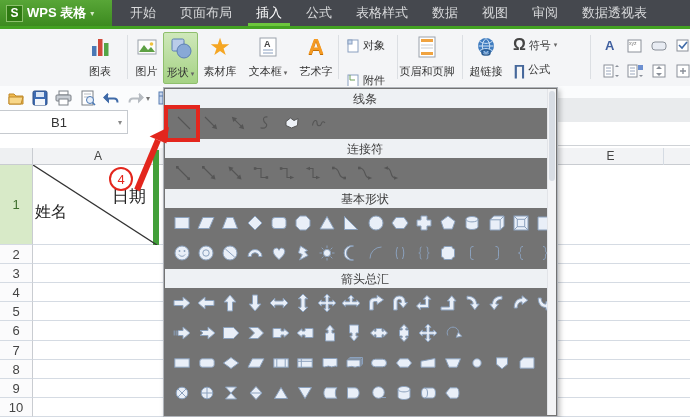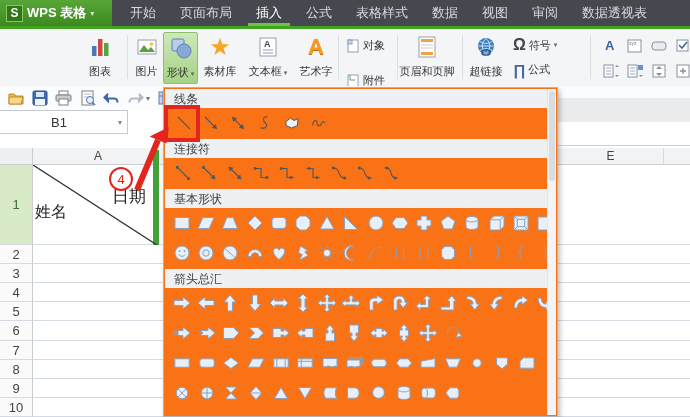--- a/index.html
+++ b/index.html
@@ -49,22 +49,22 @@
   .rowhead{box-sizing:border-box;border-bottom:1px solid #d5dbe3;border-right:1px solid #c9ccd1;background:#fbfbfc;color:#444;
            font-size:13px;display:flex;align-items:center;justify-content:center;}
   .rowhead.sel{background:#d8eac8;color:#3e6e2e;}
   .cellsL{position:absolute;left:33px;top:165px;width:130px;}
   .cellsR{position:absolute;left:558px;top:165px;width:132px;}
   .cellrow{box-sizing:border-box;border-bottom:1px solid #d5dbe3;background:#fff;}
   .vlineF{position:absolute;left:663px;top:148px;width:1px;height:269px;background:#d5dbe3;}
   .selstrip{position:absolute;left:153px;top:150px;width:6px;height:95px;background:#43a03a;}
   .a1text{position:absolute;font-size:16px;color:#222;}
   
-  .menu{position:absolute;left:163px;top:87px;width:395px;height:330px;background:#f97316;border:1px solid #b0b4ba;
-        box-sizing:border-box;box-shadow:2px 3px 5px rgba(0,0,0,.25);overflow:hidden;}
+  .menu{position:absolute;left:163px;top:87px;width:395px;height:330px;background:#737373;border:1px solid #b0b4ba;
+        box-sizing:border-box;box-shadow:2px 3px 5px rgba(0,0,0,.25);overflow:hidden;text-align:center;}
   .msec-h{margin:1px 1px 0 1px;height:15px;background:#eef1f4;color:#3d3d3d;font-size:12px;padding:2px 0 2px 9px;}
   .mrow{display:flex;align-items:center;padding-left:6px;height:30px;}
   .mit{height:26px;display:flex;align-items:center;justify-content:center;}
   .mit svg{display:block;}
   .sh .p{fill:#e9eff8;stroke:#8ba1bd;stroke-width:1;}
   .sh .o,.sh .o2{fill:none;stroke:#8ba1bd;stroke-width:1;}
   .sh .fb{fill:#8ba1bd;stroke:none;}
   .ln .o{fill:none;stroke:#555;stroke-width:1.1;}
   .ln .f{fill:#555;stroke:none;}
   .ln .f2{fill:#eef2f8;stroke:#555;stroke-width:1;}

